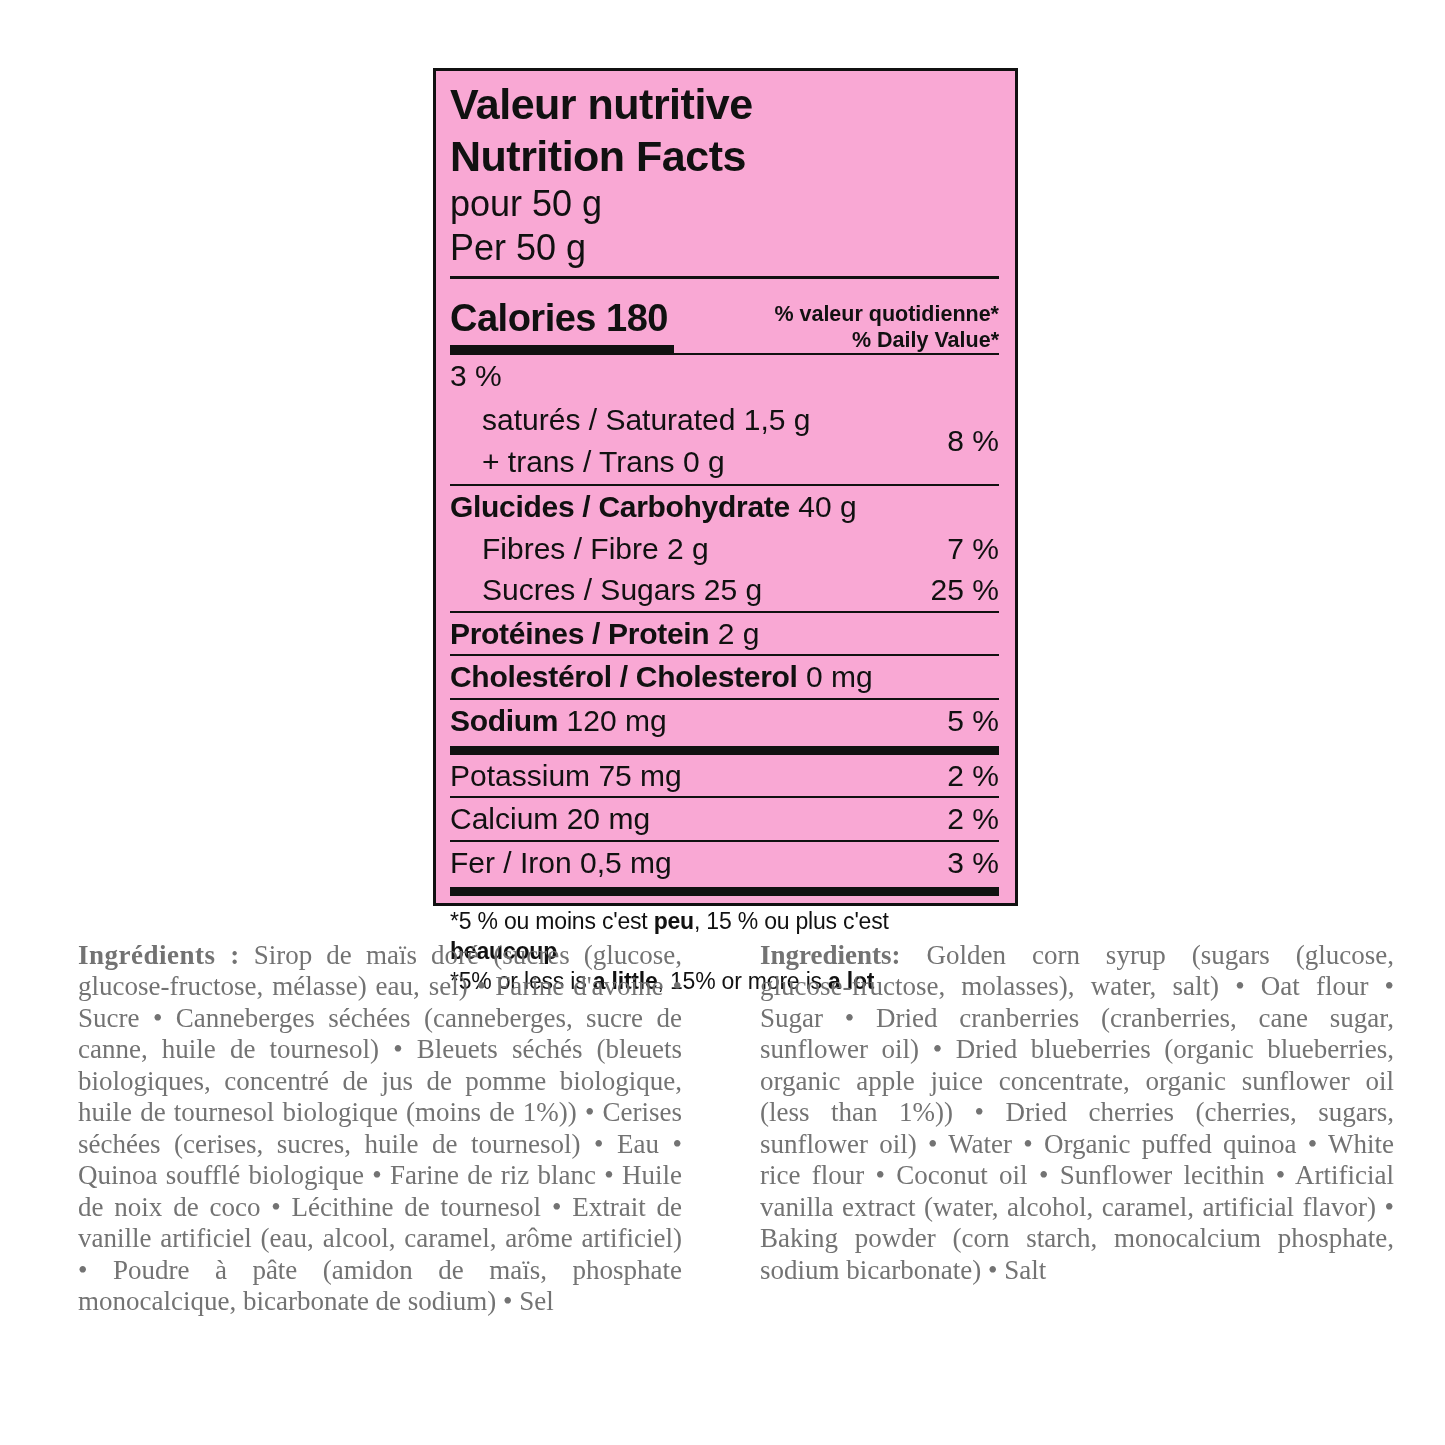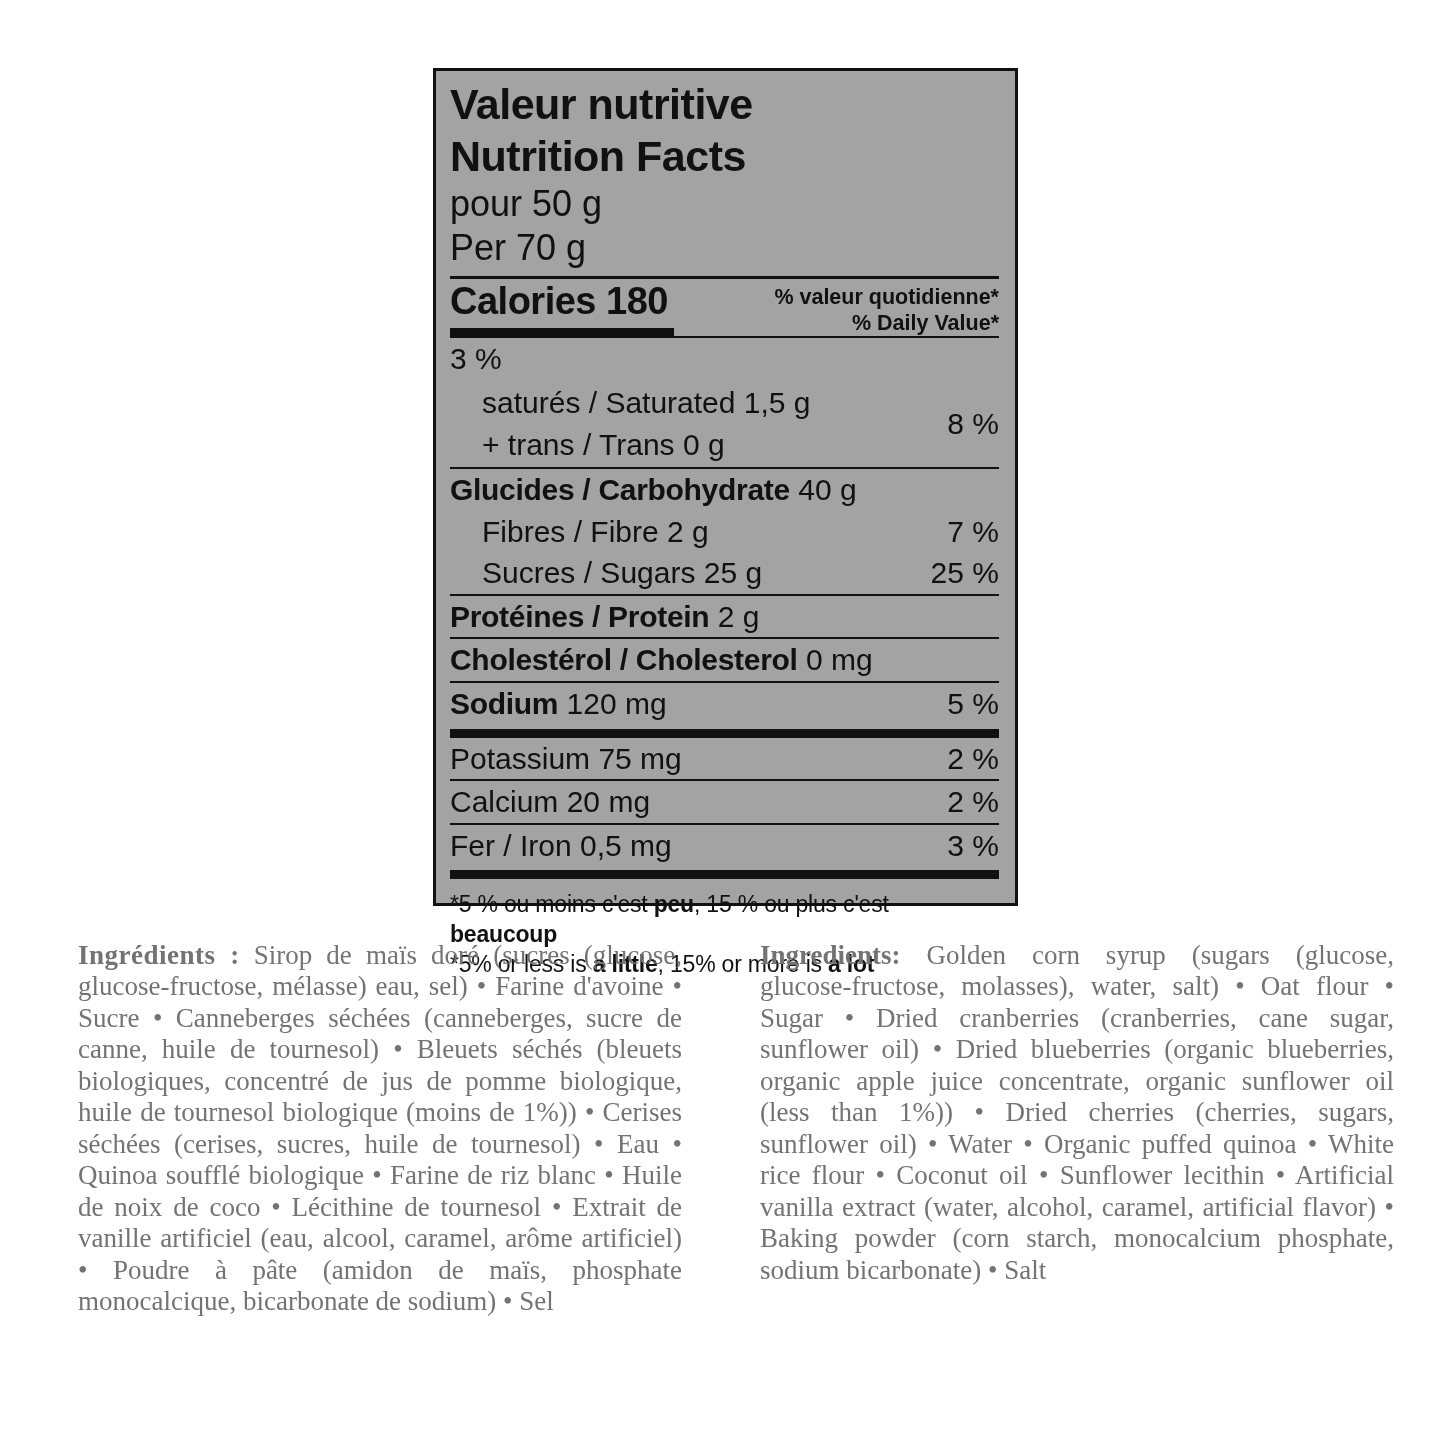--- a/index.html
+++ b/index.html
@@ -11,35 +11,35 @@
     font-family:"Liberation Sans", sans-serif;
     color:#111;
     overflow:hidden;
   }
 
   
   .nfl {
     position:absolute; left:433px; top:68px;
     width:585px; height:838px;
     border:3px solid #111;
-    background:#a3a3a3;
+    background:#f9a8d4;
     padding:8px 16px 6px 14px;
   }
   .nfl-title {
     font-size:43px; font-weight:bold; line-height:1.2;
     letter-spacing:-0.5px;
   }
   .nfl-serving { font-size:36px; line-height:1.22; font-weight:normal; }
   .hr    { border-top:3px solid #111; margin:6px 0 0 0; }
   .hrthin{ border-top:2px solid #111; }
   .hrthick { border-top:9px solid #111; margin:4px 0 0 0; }
 
   .cal-block {
     display:flex; justify-content:space-between; align-items:center;
-    padding-top:1px;
+    padding-top:18px;
   }
   .cal-left { display:inline-block; }
   .cal-text {
     font-size:38px; font-weight:bold; letter-spacing:-0.5px;
     display:inline-block;
     border-bottom:8px solid #111; padding:0 6px 5px 0;
   }
   .dv-head { text-align:right; font-size:21.5px; font-weight:bold; line-height:1.22; padding-top:4px; }
 
   .row {
@@ -79,21 +79,21 @@
 <body>
 
 <div class="page">
 
   <section class="nfl">
 
     <div class="nfl-title">Valeur nutritive</div>
     <div class="nfl-title">Nutrition Facts</div>
 
     <div class="nfl-serving">pour 50 g</div>
-    <div class="nfl-serving">Per 70 g</div>
+    <div class="nfl-serving">Per 50 g</div>
 
     <div class="hr"></div>
 
     <div class="cal-block">
       <div class="cal-left">
         <span class="cal-text"><span>Calories</span>&nbsp;<span>180</span></span>
       </div>
       <div class="dv-head">
         <div>% valeur quotidienne*</div>
         <div>% Daily Value*</div>

